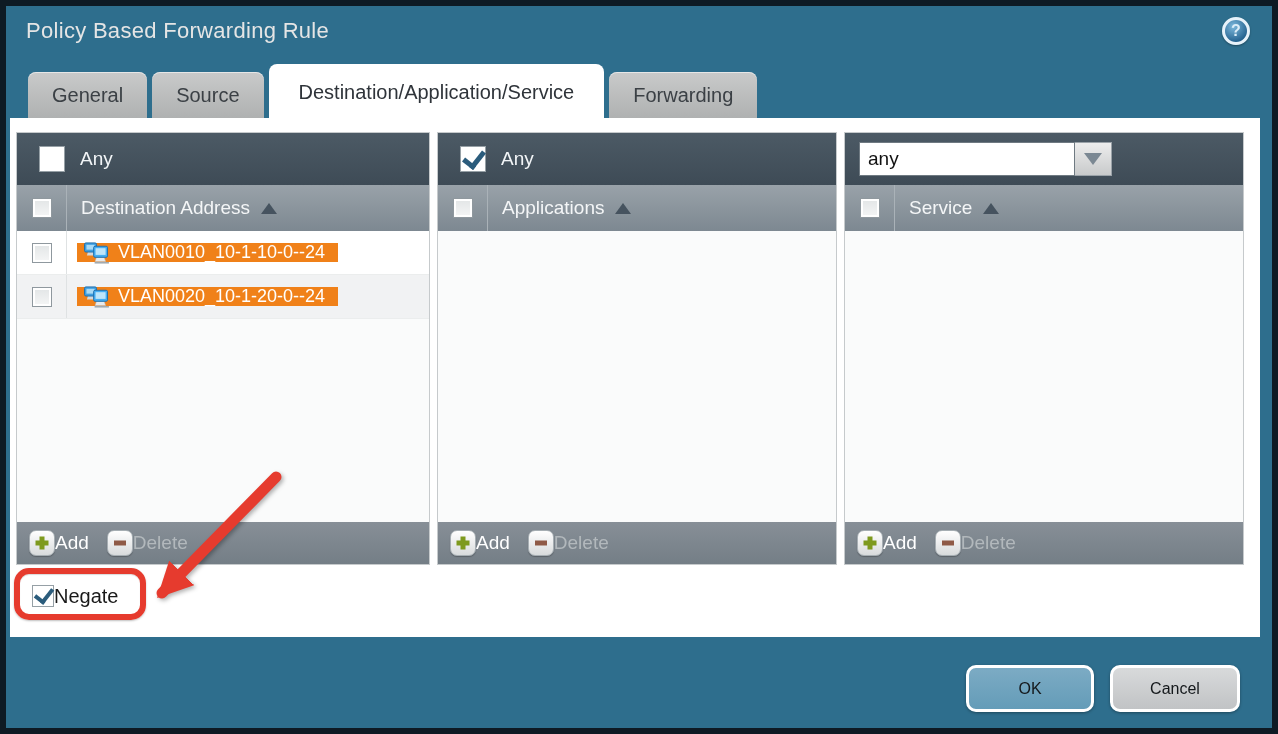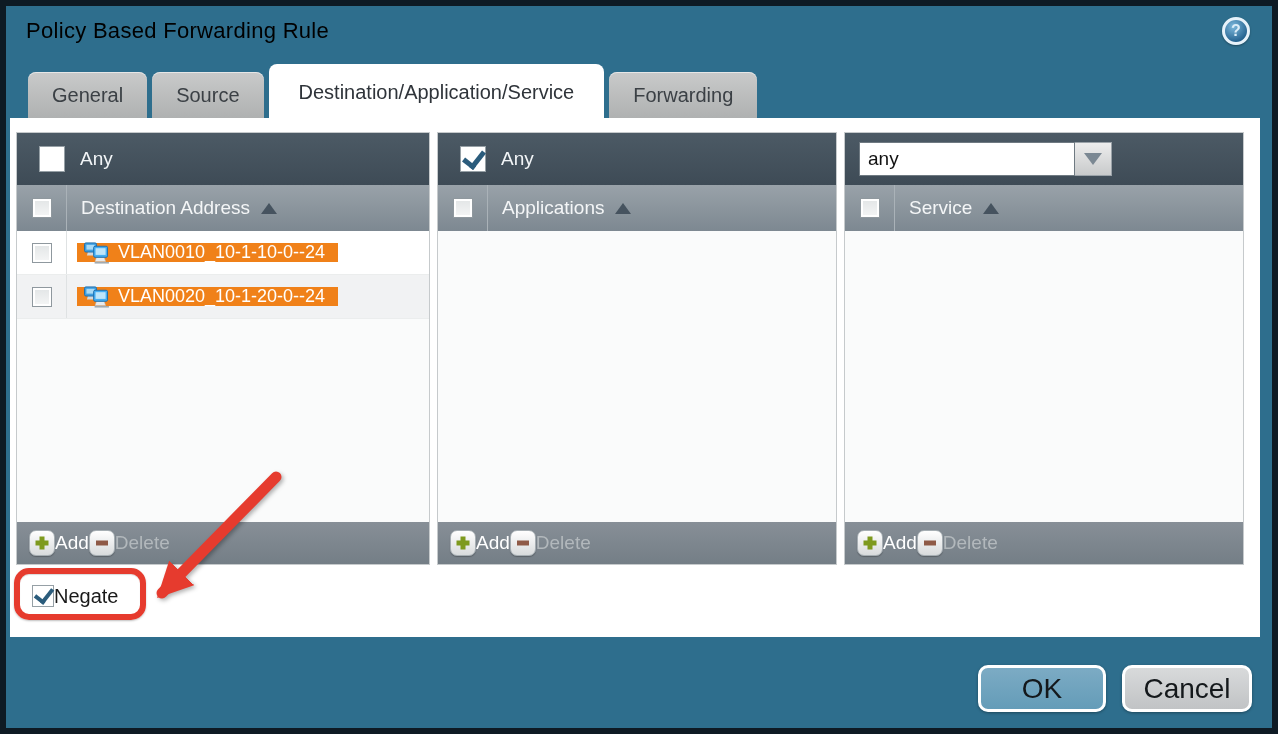--- a/index.html
+++ b/index.html
@@ -6,21 +6,21 @@
   html,body { background:#d0d0d0; font-family:"Liberation Sans", sans-serif; }
 
   .dialog{
     position:relative; width:1278px; height:734px;
     background:#2e6e8d; border:6px solid #0e1a24; overflow:hidden;
   }
 
   
   .title{
     position:absolute; left:20px; top:12px;
-    font-size:22px; color:#000000; letter-spacing:.3px; font-weight:400;
+    font-size:22px; color:#e5e5e5; letter-spacing:.3px; font-weight:400;
   }
   .help{
     position:absolute; right:22px; top:11px; width:28px; height:28px;
     border-radius:50%;
     background:radial-gradient(circle at 38% 30%, #7db8dc, #23618e 75%);
     border:3px solid #e7f2fa;
     color:#dcedf8; font-size:16px; font-weight:bold;
     display:flex; align-items:center; justify-content:center; cursor:pointer;
     box-shadow:0 1px 2px rgba(0,0,0,.35);
   }
@@ -86,21 +86,21 @@
     white-space:nowrap;
   }
 
   .panel-foot{
     height:42px; flex:0 0 42px;
     background:linear-gradient(#878f97,#747e86);
     display:flex; align-items:center; padding-left:12px;
     font-size:19px; color:#fff;
   }
   .foot-group{ display:flex; align-items:center; gap:0; cursor:pointer; }
-  .foot-group + .foot-group{ }
+  .foot-group + .foot-group{ margin-left:18px; }
   .foot-group.disabled{ cursor:default; }
   .foot-group.disabled .foot-label{ color:#b2b8bc; }
   .icon-btn{
     width:26px; height:26px; border-radius:7px;
     background:linear-gradient(#ffffff,#d8dbdc);
     border:1px solid #a6aeb3;
     display:flex; align-items:center; justify-content:center;
     box-shadow:0 1px 1px rgba(0,0,0,.25);
   }
 
@@ -153,22 +153,22 @@
     pointer-events:none;
   }
 
   .arrow-svg{ position:absolute; left:0; top:0; z-index:50; pointer-events:none;
     filter:drop-shadow(2px 2px 2px rgba(0,0,0,.3)); }
 
   
   .btn{
     position:absolute; top:659px; height:47px;
     border:3px solid #ffffff; border-radius:10px;
-    font-family:"Liberation Sans", sans-serif; font-size:28px; color:#14181b;
-    cursor:pointer; box-shadow:0 1px 3px rgba(0,0,0,.35);margin-left:12px;
+    font-family:"Liberation Sans", sans-serif; font-size:16px; color:#14181b;
+    cursor:pointer; box-shadow:0 1px 3px rgba(0,0,0,.35);
   }
   .btn-ok{ left:960px; width:128px; background:linear-gradient(#7cabc4,#649cb8); }
   .btn-cancel{ left:1104px; width:130px; background:linear-gradient(#d8dadb,#c1c3c5); }
 </style>
 </head>
 <body>
 
 <div class="dialog">
 
   <div class="title">Policy Based Forwarding Rule</div>

